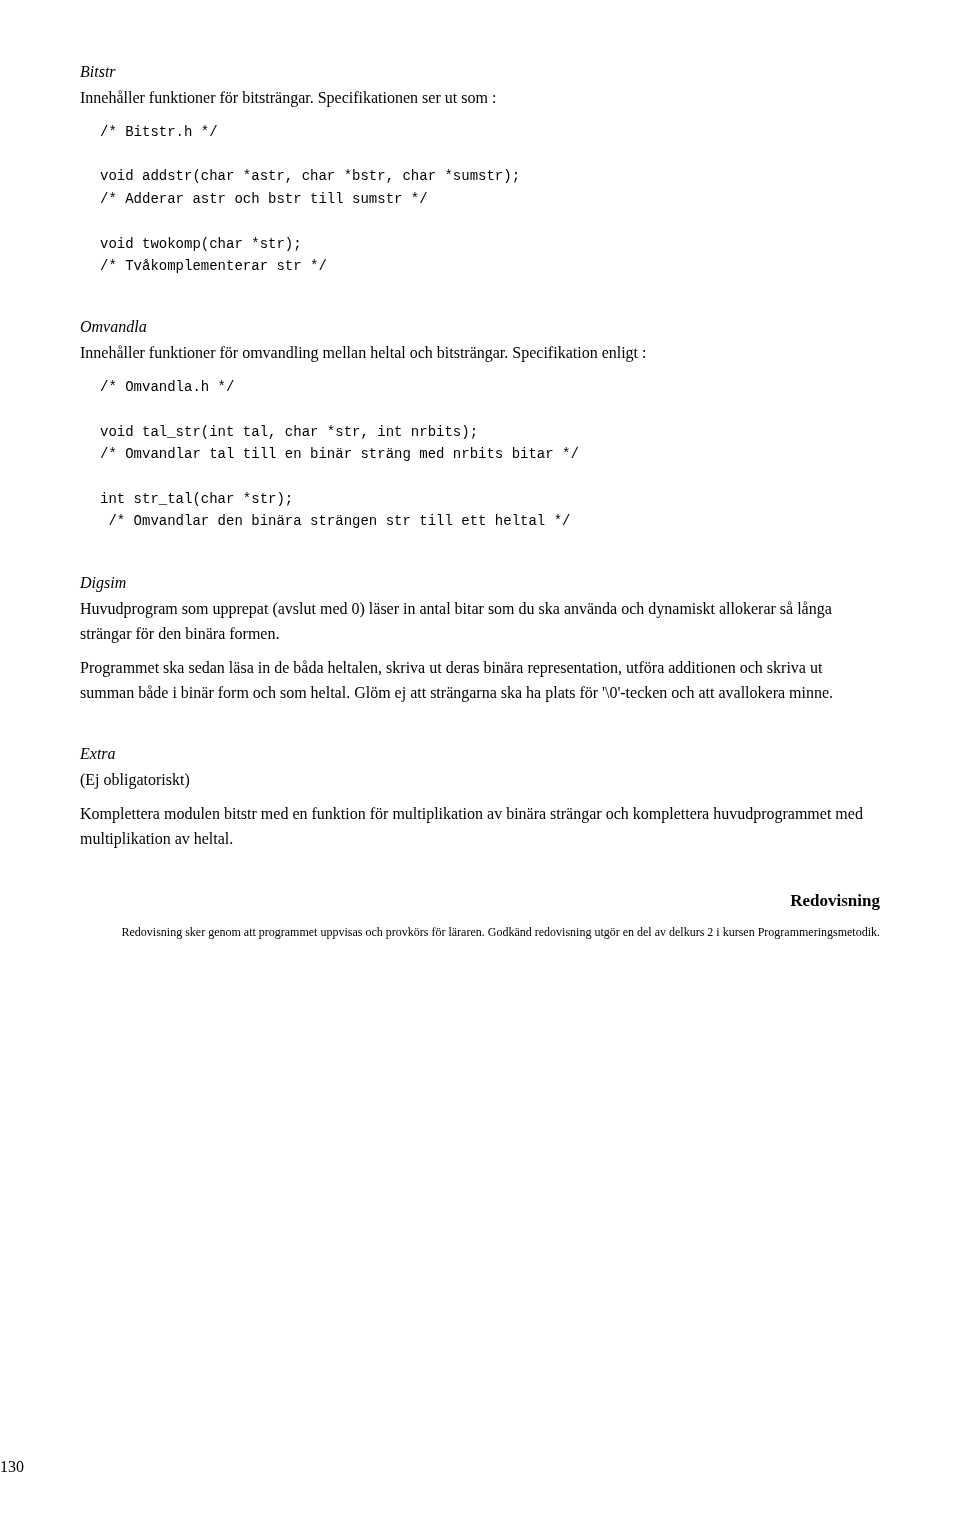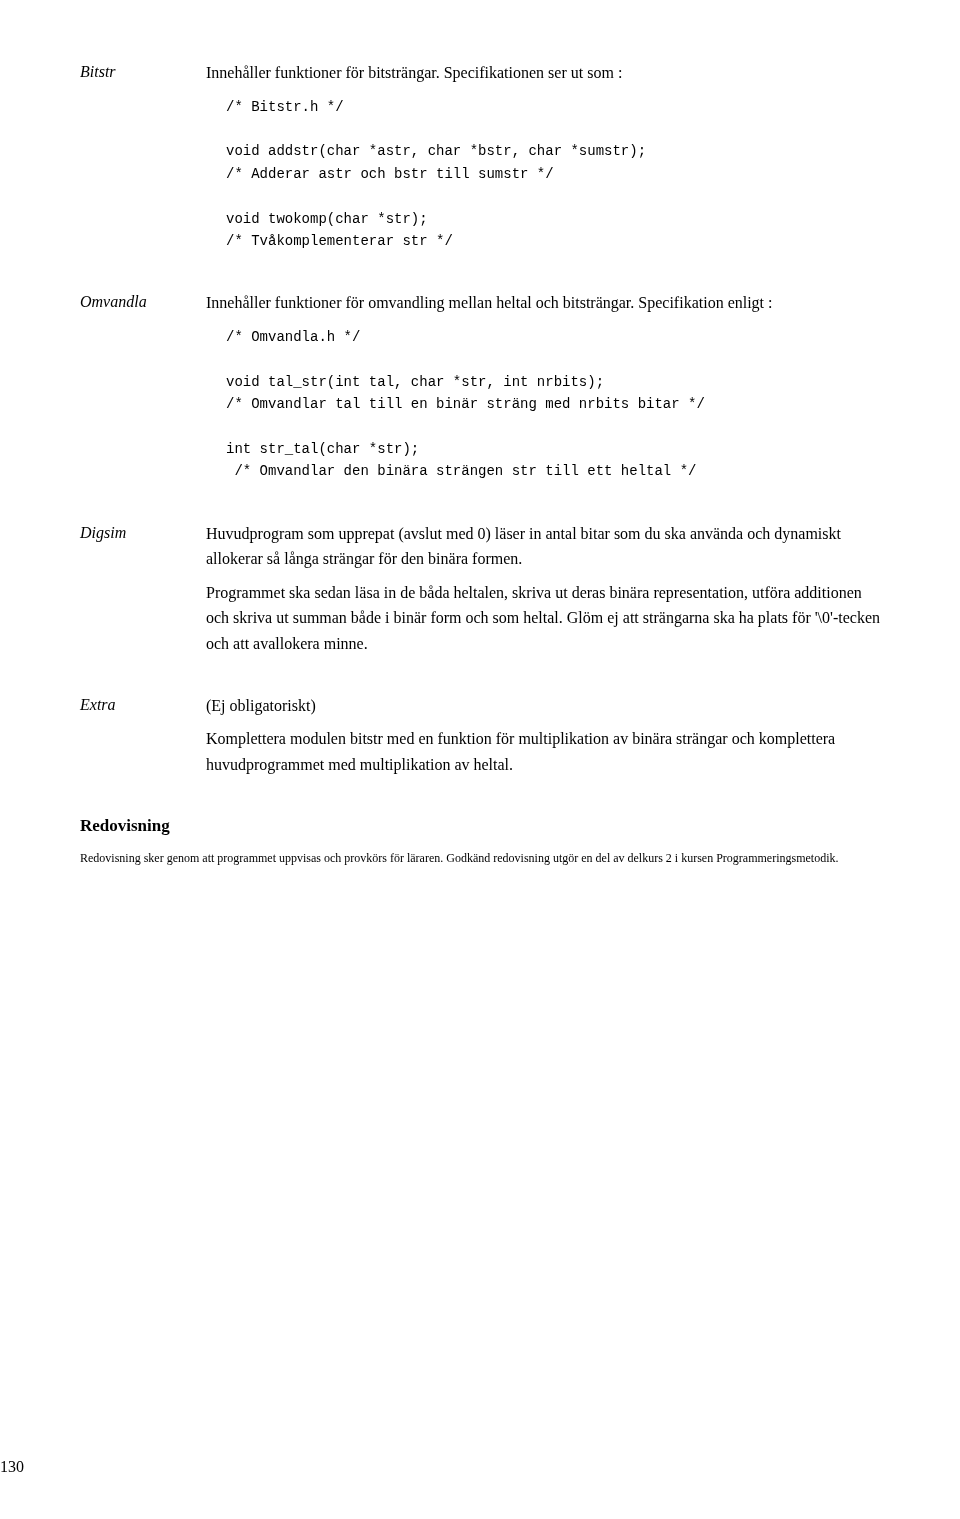--- a/index.html
+++ b/index.html
@@ -19,23 +19,23 @@
       padding: 60px 80px 80px 80px;
       position: relative;
     }
 
     .page-content {
       width: 100%;
     }
 
     .section {
       display: flex;
-      flex-direction: row;
+      flex-direction: column;
       margin-bottom: 28px;
-      gap: 16px;
+      gap: 1px;
     }
 
     .section-label {
       font-family: "Times New Roman", Times, serif;
       font-style: italic;
       font-size: 16px;
       min-width: 110px;
       flex-shrink: 0;
       padding-top: 0;
       font-weight: normal;
@@ -64,20 +64,21 @@
       position: absolute;
       bottom: 40px;
       left: 0;
       right: 0;
       font-size: 16px;
     }
 
     .redovisning-section {
       margin-top: 20px;
       margin-bottom: 28px;
+      text-align: right;
     }
 
     .redovisning-heading {
       font-weight: bold;
       font-size: 17px;
       margin-bottom: 10px;
     }
 
     .redovisning-text {
       font-size: 12px;

